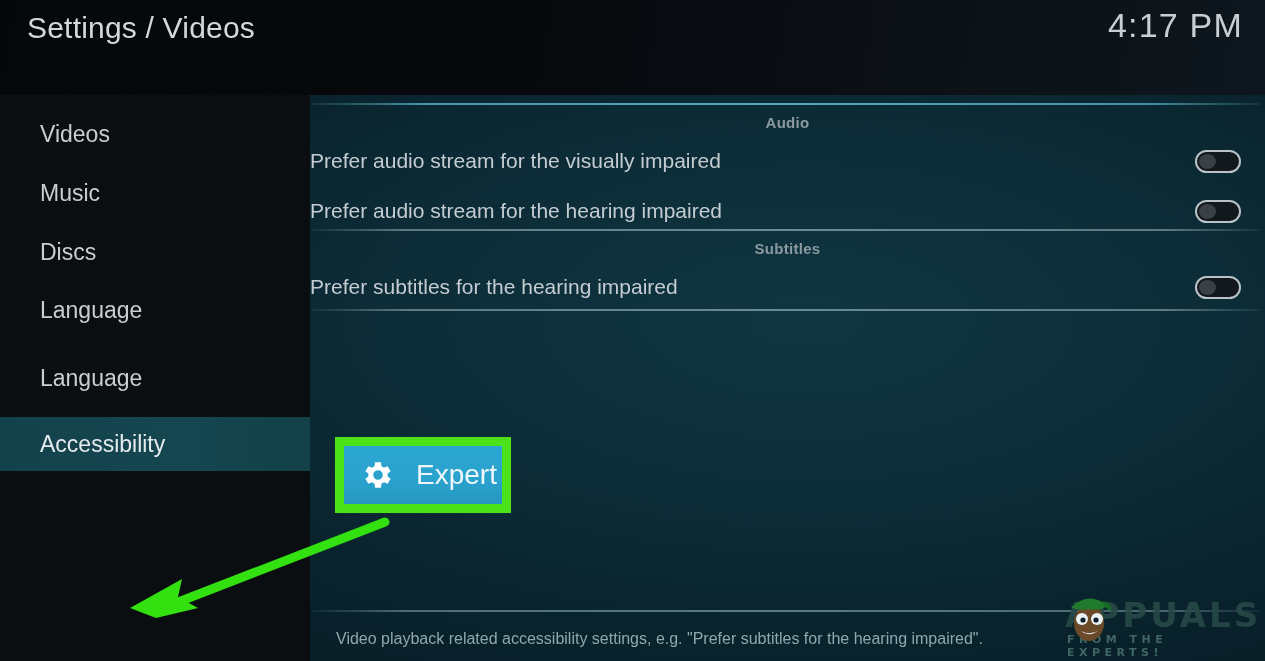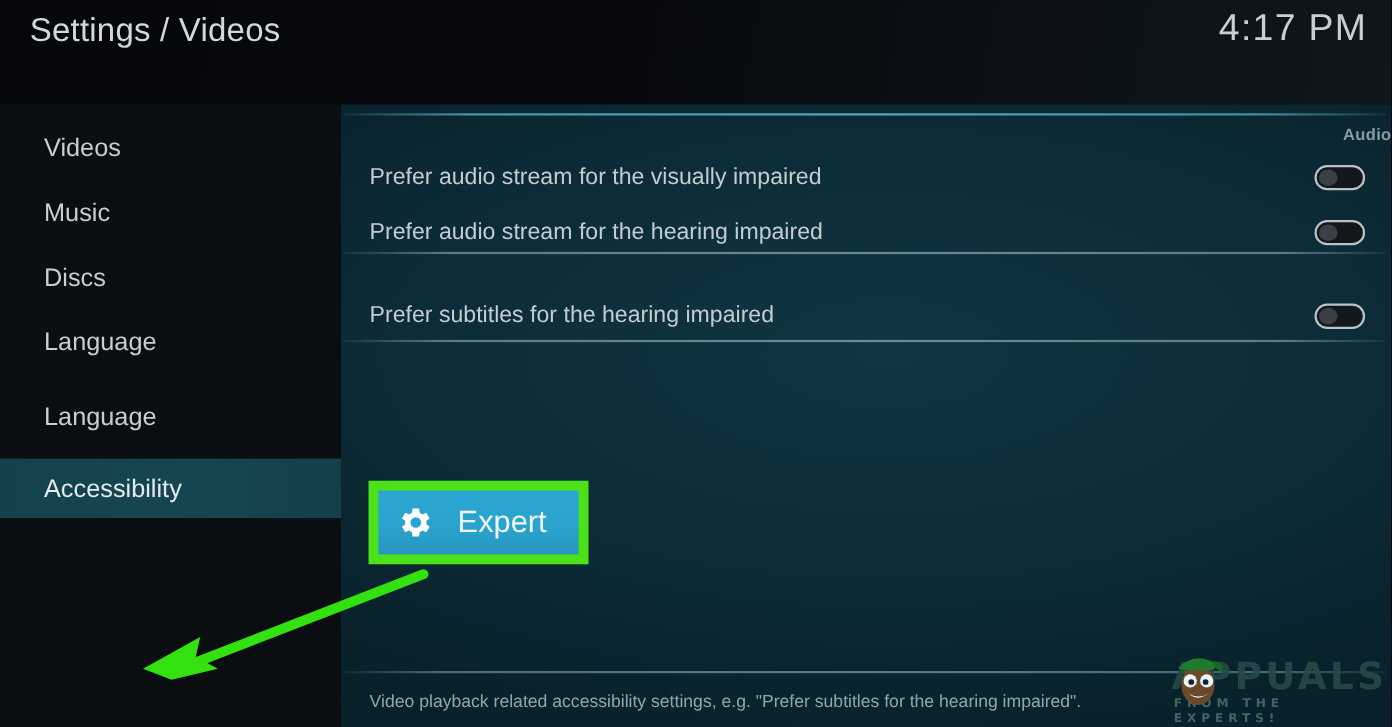--- a/index.html
+++ b/index.html
@@ -63,30 +63,29 @@
   }
   .content-inner {
     position: absolute; left: 0; top: 0; right: 0; bottom: 0;
   }
   .top-rule {
     position: absolute; left: 2px; top: 8px; width: 948px; height: 2px;
     background: linear-gradient(90deg,rgba(60,135,150,.15) 0%,rgba(86,170,186,.85) 12%,rgba(96,183,198,.9) 50%,rgba(86,170,186,.8) 88%,rgba(60,135,150,.15) 100%);
   }
   .section-head {
     position: absolute; left: 0; width: 955px;
-    text-align: right;
+    text-align: center;
     font-size: 15px; font-weight: 700;
     color: #8b9aa0; letter-spacing: .3px;
   }
   .row {
     position: absolute; left: 0; width: 955px; height: 48px;
     display: flex; align-items: center;
   }
   .row-label {
-    margin-left: 26px;
     font-size: 21px; color: #c4ccd1; font-weight: 400;
     white-space: nowrap;
   }
   .divider {
     position: absolute; left: 2px; width: 948px; height: 2px;
     background: linear-gradient(90deg,rgba(70,120,132,.12) 0%,rgba(126,155,165,.7) 10%,rgba(140,168,178,.75) 50%,rgba(126,155,165,.7) 90%,rgba(70,120,132,.12) 100%);
   }
   
   .toggle {
     position: absolute; right: 24px;
@@ -109,21 +108,21 @@
   }
   .footer-text {
     position: absolute; left: 26px; bottom: 13px;
     font-size: 16px; color: #8fa8b0;
     white-space: nowrap;
   }
 
   
   .callout {
     position: absolute; left: 335px; top: 437px;
-    width: 200px; height: 76px;
+    width: 176px; height: 76px;
     background: #4be21a;
     padding: 9px;
     box-shadow: 0 0 0 0 rgba(0,0,0,0);
     z-index: 40;
   }
   .callout-btn {
     width: 100%; height: 100%;
     background: linear-gradient(180deg,#2ba6d2 0%,#2aa3ce 55%,#2697c0 100%);
     display: flex; align-items: center;
     padding-left: 16px;
@@ -210,20 +209,21 @@
 
       <div class="row" style="top:92px">
         <span class="row-label">Prefer audio stream for the hearing impaired</span>
         <span class="toggle">
           <span class="knob"></span>
         </span>
       </div>
 
       <div class="divider" style="top:134px"></div>
 
+      <div class="section-head" style="top:145px">Subtitles</div>
 
       <div class="row" style="top:168px">
         <span class="row-label">Prefer subtitles for the hearing impaired</span>
         <span class="toggle">
           <span class="knob"></span>
         </span>
       </div>
 
       <div class="divider" style="top:214px"></div>
 

